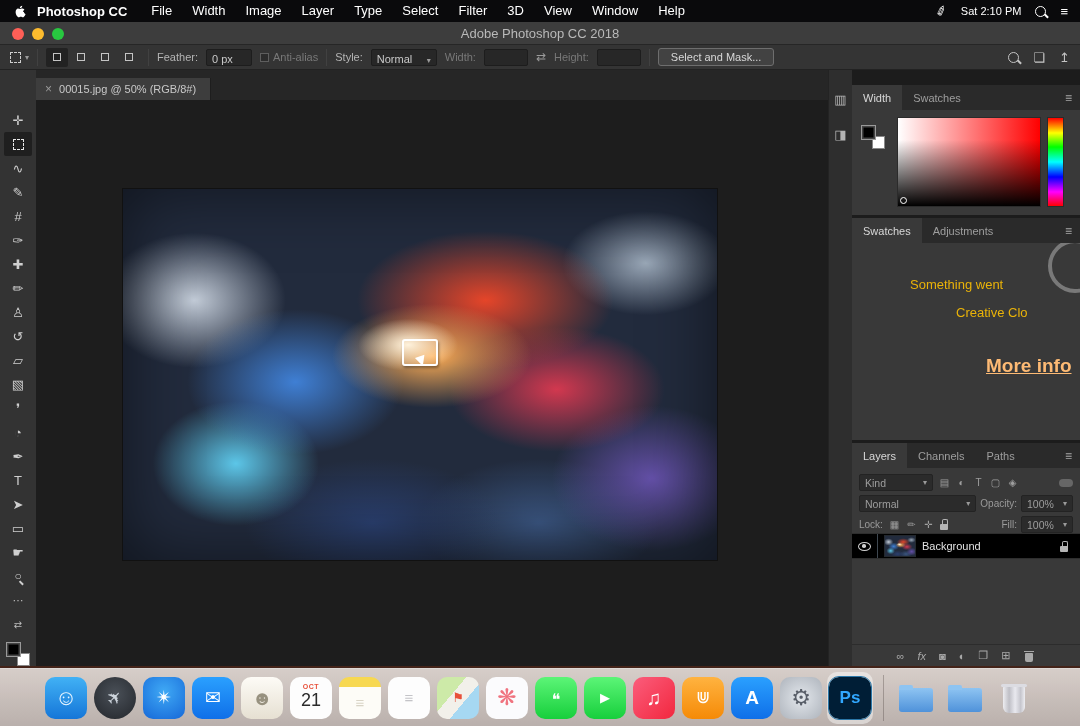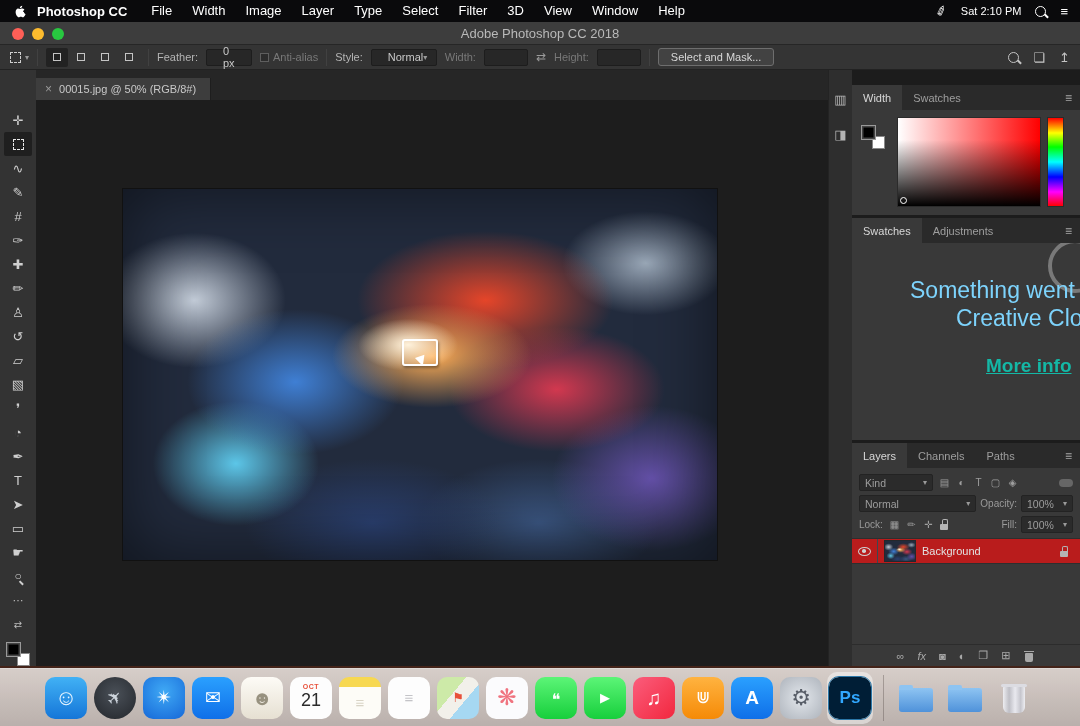--- a/index.html
+++ b/index.html
@@ -25,21 +25,21 @@
 .tl-close{background:#ff5f57}.tl-min{background:#febc2e}.tl-zoom{background:#28c840}
 
 #optionsbar{position:absolute;top:45px;left:0;right:0;height:25px;background:#343434;border-bottom:1px solid #222;display:flex;align-items:center;gap:8px;padding:0 10px;font-size:11px;color:#bdbdbd;z-index:30}
 .obar-sep{width:1px;height:17px;background:#262626;border-right:1px solid #414141}
 .preset-sq{width:11px;height:11px;border:1px dashed #cfcfcf;display:inline-block}
 .caret{font-size:8px;color:#9a9a9a;margin-left:4px}
 .mode-group{display:flex;gap:2px}
 .mode-btn{width:22px;height:19px;display:flex;align-items:center;justify-content:center;border-radius:2px}
 .mode-btn.active{background:#222}
 .mode-btn .sq{width:8px;height:8px;border:1px solid #c4c4c4;display:block}
-.obar-field{background:#272727;border:1px solid #1d1d1d;border-radius:2px;height:17px;display:flex;align-items:center;padding:0 16px;font-size:11px;color:#c9c9c9}
+.obar-field{background:#272727;border:1px solid #1d1d1d;border-radius:2px;height:17px;display:flex;align-items:flex-end;padding:0 5px;font-size:11px;color:#c9c9c9}
 .obar-label{color:#b5b5b5}
 .obar-label.dim,.dim{color:#787878}
 .cb{width:9px;height:9px;border:1px solid #5e5e5e;background:#2c2c2c;display:inline-block;margin-right:4px}
 #select-mask-btn{border:1px solid #6e6e6e;border-radius:3px;padding:2px 12px;color:#d8d8d8;background:#424242}
 .obar-right{margin-left:auto;display:flex;align-items:center;gap:14px;color:#c4c4c4}
 
 #toolstrip{position:absolute;left:0;top:70px;width:36px;height:596px;background:#333;display:flex;flex-direction:column;align-items:center;padding-top:38px;z-index:10}
 .tools{display:flex;flex-direction:column}
 .tool{width:28px;height:24px;display:flex;align-items:center;justify-content:center;color:#cfcfcf;font-size:13px;border-radius:2px}
 .tool.selected{background:#1f1f1f;color:#fff}
@@ -88,34 +88,34 @@
 .panel-menu{margin-left:auto;align-self:center;padding-right:8px;color:#a8a8a8;font-size:12px}
 
 #color-body{position:relative;flex:1}
 #color-body .fgbg{position:absolute;left:9px;top:9px}
 .sat-field{position:absolute;left:46px;top:8px;width:142px;height:88px;background:linear-gradient(to bottom,rgba(0,0,0,0) 25%,#000),linear-gradient(to right,#fff,#f00);box-shadow:0 0 0 1px #2b2b2b}
 .sat-cursor{position:absolute;left:2px;bottom:2px;width:7px;height:7px;border:1px solid #fff;border-radius:50%}
 .hue-strip{position:absolute;left:196px;top:8px;width:15px;height:88px;background:linear-gradient(to bottom,#f00 0%,#ff0 17%,#0f0 33%,#0ff 50%,#00f 67%,#f0f 84%,#f00 100%);box-shadow:0 0 0 1px #2b2b2b}
 
 #lib-body{position:relative;flex:1;overflow:hidden}
 .lib-ring{position:absolute;top:-4px;right:-22px;width:54px;height:54px;border:4px solid #858585;border-radius:50%;opacity:.85}
-.lib-line{position:absolute;white-space:nowrap;font-size:23px;color:#7dd3fc}
-.lib-link{position:absolute;white-space:nowrap;font-size:19px;font-weight:bold;color:#14b8a6;text-decoration:underline}
+.lib-line{position:absolute;white-space:nowrap;font-size:13px;color:#eab308}
+.lib-link{position:absolute;white-space:nowrap;font-size:19px;font-weight:bold;color:#fdba74;text-decoration:underline}
 
 #layers-panel{flex:1}
 .lp-row{display:flex;align-items:center;padding:0 7px;gap:4px;flex:none}
 .lp-field{background:#2b2b2b;border:1px solid #232323;border-radius:2px;height:17px;display:flex;align-items:center;padding:0 5px;font-size:10.5px;color:#9e9e9e}
 .lp-label{font-size:10px;color:#9a9a9a}
 .lp-ico{color:#9e9e9e;font-size:10px;width:15px;text-align:center;display:inline-block}
 .filter-icons,.lock-icons{display:flex;align-items:center;gap:2px}
 .toggle-pill{width:14px;height:8px;background:#666;border-radius:4px;margin-left:auto;display:inline-block}
 .padlock-ico{position:relative;width:12px;height:13px;display:inline-block;color:#b5b5b5}
 .padlock-ico::before{content:'';position:absolute;left:2px;top:6px;width:8px;height:6px;background:currentColor;border-radius:1px}
 .padlock-ico::after{content:'';position:absolute;left:4px;top:1px;width:4px;height:6px;border:1.4px solid currentColor;border-bottom:none;border-radius:2px 2px 0 0}
-.layer-row{height:26px;background:#b91c1c;display:flex;align-items:center;margin-top:5px;border-top:1px solid #2e2e2e;border-bottom:1px solid #2e2e2e;flex:none}
+.layer-row{height:26px;background:#000000;display:flex;align-items:center;border-top:1px solid #2e2e2e;border-bottom:1px solid #2e2e2e;flex:none}
 .eye-cell{width:26px;display:flex;justify-content:center;align-items:center;align-self:stretch;border-right:1px solid #3e4750}
 .eye{width:13px;height:9px;border:1.5px solid #d0d0d0;border-radius:50%;position:relative;display:inline-block}
 .eye::after{content:'';position:absolute;left:3px;top:1.5px;width:3.5px;height:3.5px;background:#d0d0d0;border-radius:50%}
 .layer-thumb{width:30px;height:20px;margin:0 7px;box-shadow:0 0 0 1px #23282d}
 .layer-name{font-size:11px;color:#e2e2e2}
 .layer-lock{margin-left:auto;margin-right:10px}
 .lp-bottom{margin-top:auto;height:22px;border-top:1px solid #2c2c2c;display:flex;align-items:center;justify-content:center;gap:13px;flex:none}
 .lp-act{color:#a8a8a8;font-size:11px;height:16px;display:flex;align-items:center}
 .lp-act.italic{font-style:italic}
 .lp-act.mini-trash{position:relative;width:12px}

